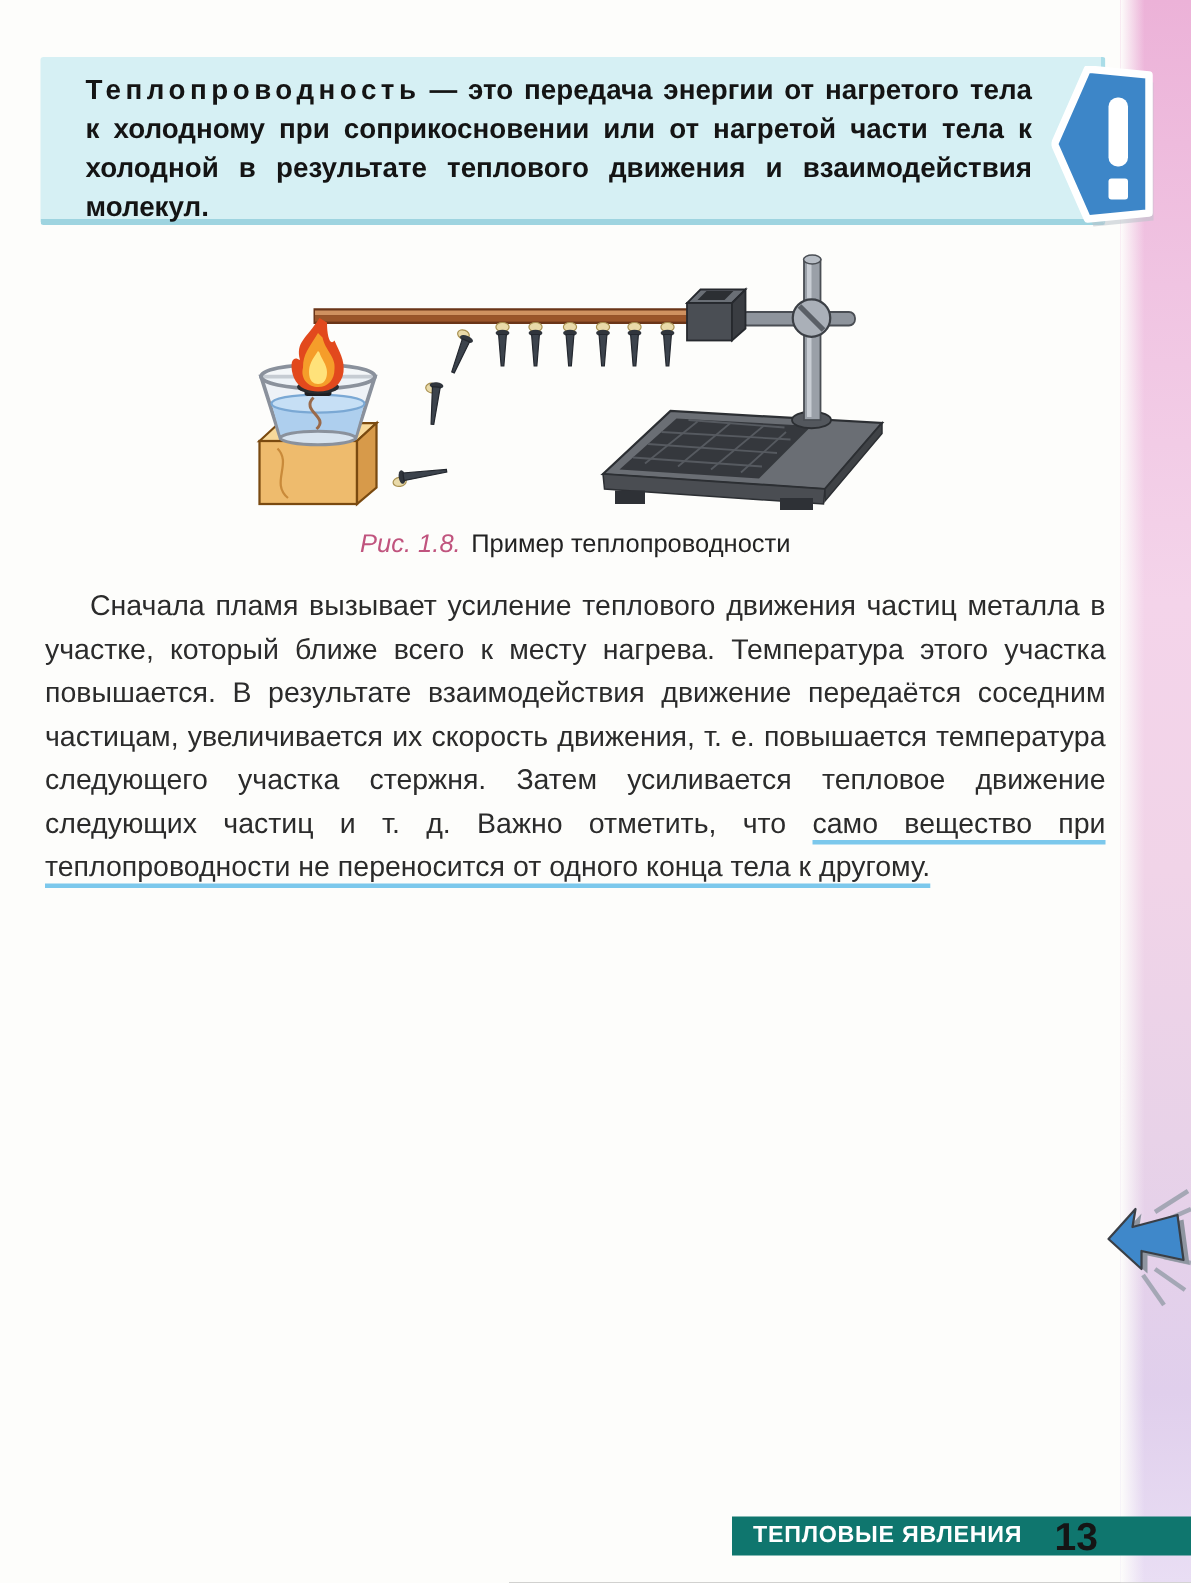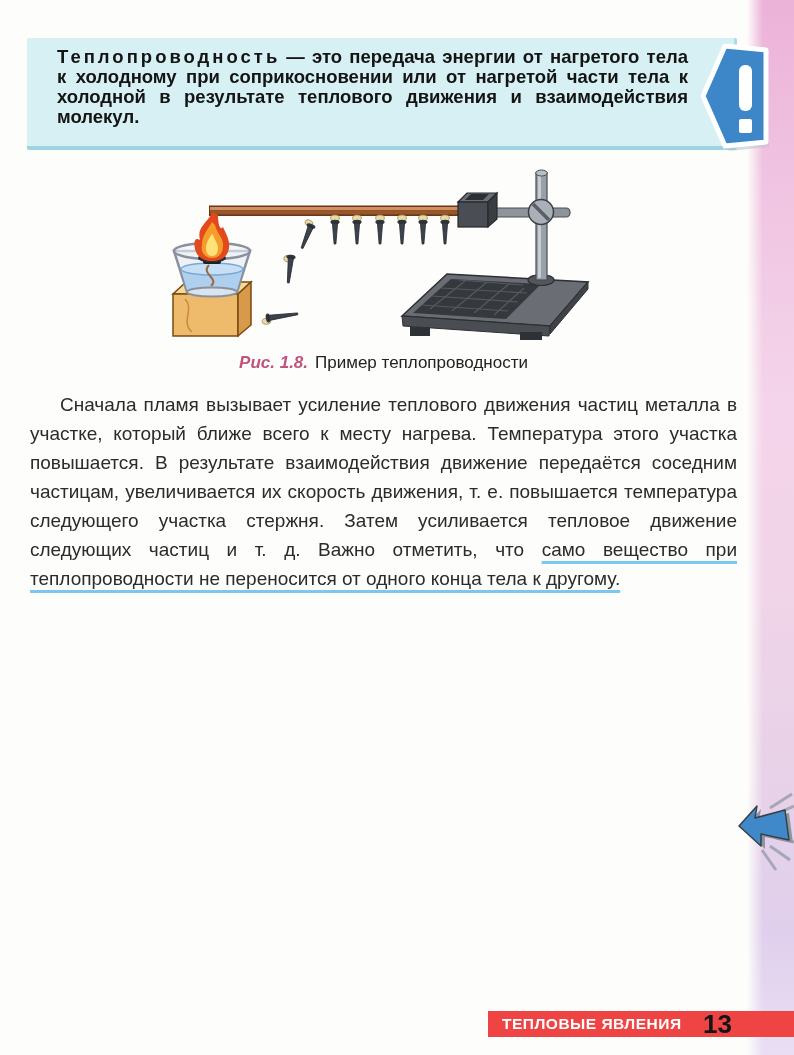--- a/index.html
+++ b/index.html
@@ -22,21 +22,21 @@
     position:absolute; top:0; left:0; width:16px; height:100%;
     background:linear-gradient(to right,#fdfdfb,rgba(253,253,251,0));
   }
   
   .def-box{
     position:absolute; left:27px; top:38px; width:710px; height:112px;
     box-sizing:border-box; padding:9px 46px 8px 30px;
     background:#d6f0f4;
     border-right:3px solid #aadde8; border-bottom:4px solid #9ed4e0;
     border-radius:2px;
-    font-weight:bold; font-size:18.5px; line-height:20px; color:#141414;
+    font-weight:bold; font-size:18.5px; line-height:26px; color:#141414;
     text-align:justify; z-index:2;
   }
   .def-term{letter-spacing:3px; margin-right:6px;}
   .excl-badge{position:absolute; left:701px; top:44px; z-index:3;}
   
   .content{
     position:absolute; left:30px; top:160px; width:707px; z-index:2;
     font-size:19px; line-height:29px; text-align:justify;
   }
   .content p{margin:0; text-indent:30px;}
@@ -46,27 +46,27 @@
     text-decoration-thickness:2.5px;
     text-underline-offset:5px;
   }
   
   .figure-block{margin:7px 0 16px 0;}
   .figure-art{display:block; margin-left:130px;}
   .figure-caption{
     margin:10px 0 0 0 !important; text-indent:0 !important;
     text-align:center; font-size:17px; line-height:22px; color:#222;
   }
-  .fig-label{color:#c0547e; font-weight:bold; font-style:italic; margin-right:7px;}
+  .fig-label{color:#c0547e; font-weight:normal; font-style:italic; margin-right:7px;}
   
   .key-arrow{position:absolute; left:736px; top:792px; z-index:3;}
   
   .footer-bar{
     position:absolute; left:488px; top:1011px; width:306px; height:26px;
-    background:#ef4444; z-index:4;
+    background:#0f766e; z-index:4;
     display:flex; align-items:center; justify-content:space-between;
     padding:0 62px 0 14px; box-sizing:border-box;
   }
   .footer-label{
     color:#fff; font-weight:bold; font-size:15.5px; letter-spacing:.5px;
     white-space:nowrap;
   }
   .footer-page{
     color:#151515; font-size:26px; font-weight:bold; line-height:26px;
   }

